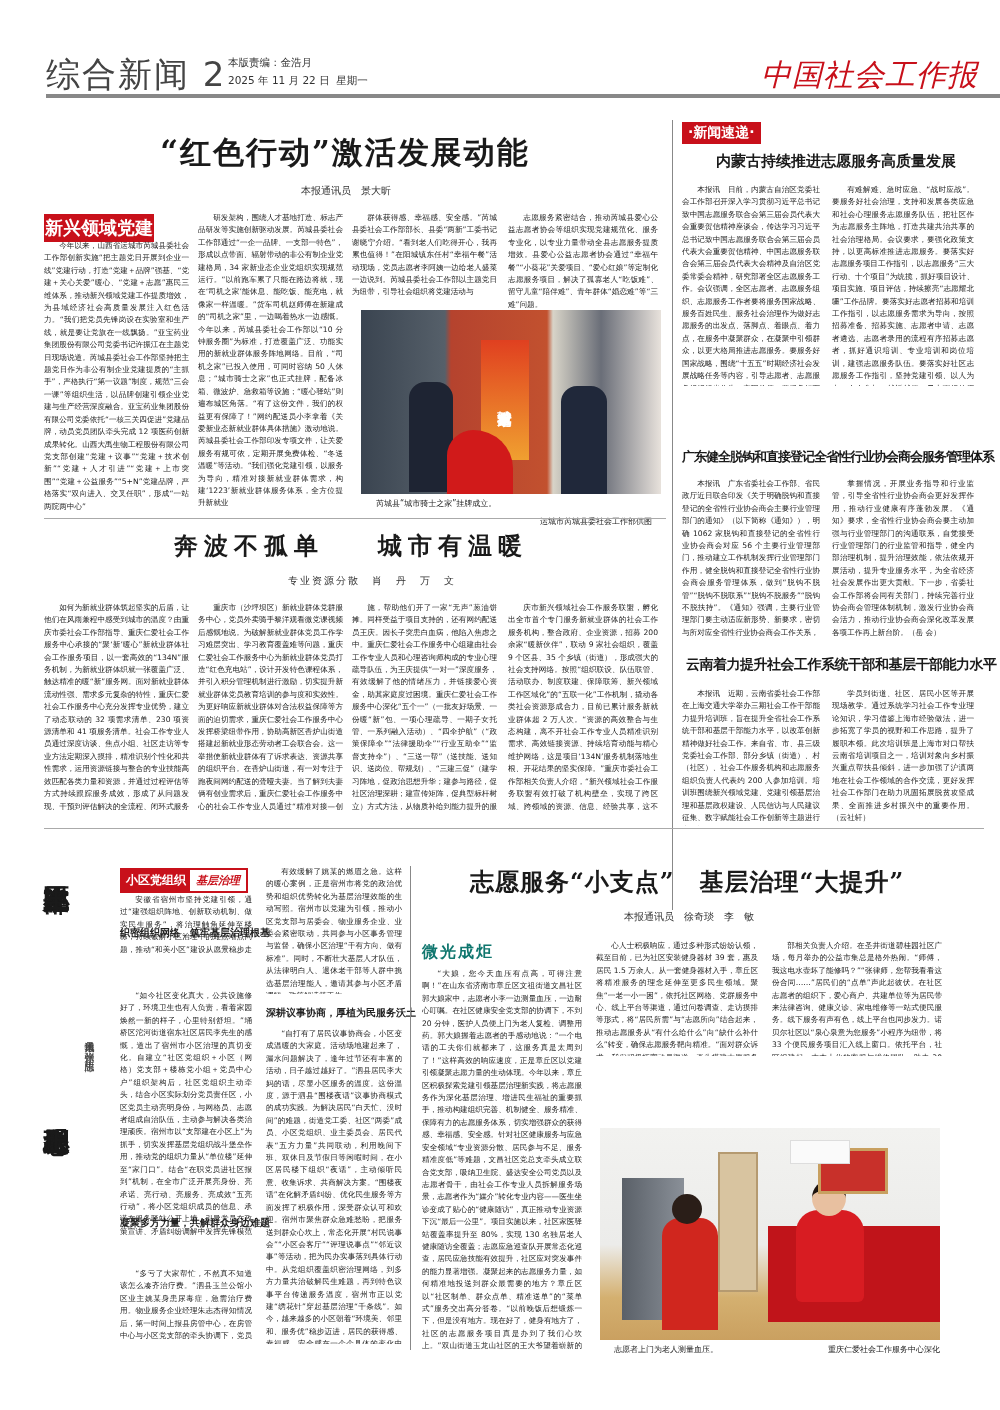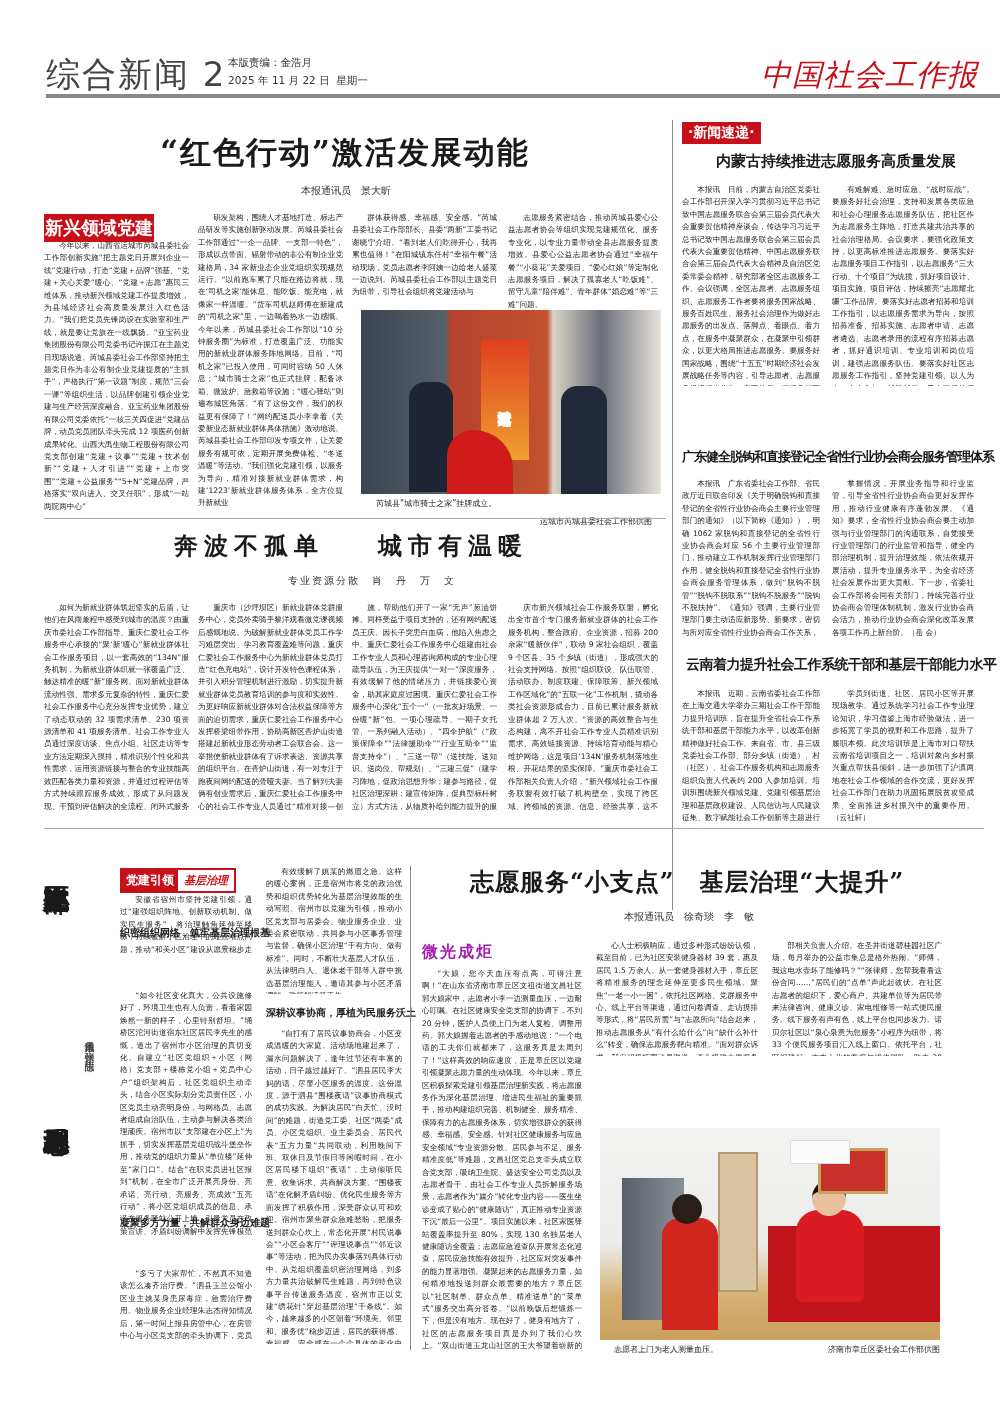--- a/index.html
+++ b/index.html
@@ -72,47 +72,47 @@
 <div class="abs col" style="left:352px;top:602px;width:145px;height:212px">施，帮助他们开了一家“无声”葱油饼摊。同样受益于项目支持的，还有网约配送员王庆。因长子突患白血病，他陷入焦虑之中。重庆仁爱社会工作服务中心组建由社会工作专业人员和心理咨询师构成的专业心理疏导队伍，为王庆提供“一对一”深度服务，有效缓解了他的情绪压力，并链接爱心资金，助其家庭度过困境。重庆仁爱社会工作服务中心深化“五个一”（一批友好场景、一份暖“新”包、一项心理疏导、一期子女托管、一系列融入活动）、“四伞护航”（“政策保障伞”“法律援助伞”“行业互助伞”“监督支持伞”）、“三送一帮”（送技能、送知识、送岗位、帮规划）、“三建三促”（建学习阵地，促政治思想升华；建参与路径，促社区治理深耕；建宣传矩阵，促典型标杆树立）方式方法，从物质补给到能力提升的服务升级，让新就业群体在获得关怀的同时，有效提升社会适应力和职业竞争力。重庆仁爱社会工作服务中心依托重</div>
 <div class="abs col" style="left:508px;top:602px;width:150px;height:212px">庆市新兴领域社会工作服务联盟，孵化出全市首个专门服务新就业群体的社会工作服务机构，整合政府、企业资源，招募 200 余家“暖新伙伴”，联动 9 家社会组织，覆盖 9 个区县、35 个乡镇（街道），形成强大的社会支持网络。按照“组织联设、队伍联管、活动联办、制度联建、保障联筹、新兴领域工作区域化”的“五联一化”工作机制，撬动各类社会资源形成合力，目前已累计服务新就业群体超 2 万人次。“资源的高效整合与生态构建，离不开社会工作专业人员精准识别需求、高效链接资源、持续培育动能与精心维护网络，这是项目‘134N’服务机制落地生根、开花结果的坚实保障。”重庆市委社会工作部相关负责人介绍，“新兴领域社会工作服务联盟有效打破了机构壁垒，实现了跨区域、跨领域的资源、信息、经验共享，这不仅放大了单个项目的效益，更在区域内构建起服务新就业群体的长效协同机制。”</div>
 
 <div class="abs hline" style="left:44px;top:828px;width:940px"></div>
 
 <div class="abs h-serif" style="left:44px;top:866px;width:30px;font-size:26px;line-height:34px;writing-mode:vertical-rl">支部建在小区里</div>
 <div class="abs h-serif" style="left:44px;top:1108px;width:30px;font-size:26px;line-height:34px;writing-mode:vertical-rl">服务送到心坎上</div>
 <div class="abs" style="left:82px;top:1034px;width:14px;font-size:10px;color:#444;writing-mode:vertical-rl;line-height:14px">本报通讯员　张徐州　陈思雨</div>
 
 <div class="abs" style="left:120px;top:868px;border:2px solid #c8101a;display:flex">
-  <span style="background:#c8101a;color:#fff;font-weight:bold;font-size:12px;padding:2px 4px">党建引领</span>
+  <span style="background:#c8101a;color:#fff;font-weight:bold;font-size:12px;padding:2px 4px">小区党组织</span>
   <span style="color:#c8101a;font-family:'DejaVu Serif',serif;font-style:italic;font-weight:bold;font-size:11px;padding:3px 6px">基层治理</span>
 </div>
 <div class="abs col" style="left:120px;top:894px;width:132px;height:62px">安徽省宿州市坚持党建引领，通过“建强组织阵地、创新联动机制、做实民生服务”，将治理触角延伸至楼栋，持续破解小区治理中的难点堵点问题，推动“和美小区”建设从愿景稳步走向实景。</div>
 <div class="abs sub" style="left:120px;top:926px;font-size:10px">织密组织网络，筑牢基层治理根基</div>
 <div class="abs col" style="left:120px;top:990px;width:132px;height:248px">“如今社区变化真大，公共设施修好了，环境卫生也有人负责，看着家园焕然一新的样子，心里特别舒坦。”埇桥区沱河街道宿东社区居民李先生的感慨，道出了宿州市小区治理的真切变化。自建立“社区党组织＋小区（网格）党支部＋楼栋党小组＋党员中心户”组织架构后，社区党组织主动牵头，结合小区实际划分党员责任区，小区党员主动亮明身份，与网格员、志愿者组成自治队伍，主动参与解决各类治理顽疾。宿州市以“支部建在小区上”为抓手，切实发挥基层党组织战斗堡垒作用，推动党的组织力量从“单位楼”延伸至“家门口”。结合“在职党员进社区报到”机制，在全市广泛开展亮身份、亮承诺、亮行动、亮服务、亮成效“五亮行动”，将小区党组织成员的信息、承诺在服务驿站公开上墙，引导党员在政策宣讲、矛盾纠纷调解中发挥先锋模范作用，实现服务群众“零距离”。</div>
 <div class="abs sub" style="left:120px;top:1216px;font-size:10px">凝聚多方力量，共解群众身边难题</div>
 <div class="abs col" style="left:120px;top:1268px;width:132px;height:74px">“多亏了大家帮忙，不然真不知道该怎么凑齐治疗费。”泗县玉兰公馆小区业主姚某身患尿毒症，急需治疗费用。物业服务企业经理朱志杰得知情况后，第一时间上报县房管中心，在房管中心与小区党支部的牵头协调下，党员带头捐款，职工、邻里纷纷伸出援手，</div>
 
 <div class="abs col" style="left:266px;top:866px;width:136px;height:128px">有效缓解了姚某的燃眉之急。这样的暖心案例，正是宿州市将党的政治优势和组织优势转化为基层治理效能的生动写照。宿州市以党建为引领，推动小区党支部与居委会、物业服务企业、业委会紧密联动，共同参与小区事务管理与监督，确保小区治理“干有方向、做有标准”。同时，不断壮大基层人才队伍，从法律明白人、退休老干部等人群中挑选基层治理能人，邀请其参与小区矛盾调解、政策解读等工作。</div>
 <div class="abs sub" style="left:266px;top:1006px;font-size:10px">深耕议事协商，厚植为民服务沃土</div>
 <div class="abs col" style="left:266px;top:1028px;width:136px;height:316px">“自打有了居民议事协商会，小区变成温暖的大家庭。活动场地建起来了，漏水问题解决了，逢年过节还有丰富的活动，日子越过越好了。”泗县居民李大妈的话，尽显小区服务的温度。这份温度，源于泗县“围楼夜话”议事协商模式的成功实践。为解决居民“白天忙、没时间”的难题，街道党工委、社区“两委”成员、小区党组织、业主委员会、居民代表“五方力量”共同联动，利用晚间下班、双休日及节假日等闲暇时间，在小区居民楼下组织“夜话”，主动倾听民意、收集诉求、共商解决方案。“围楼夜话”在化解矛盾纠纷、优化民生服务等方面发挥了积极作用，深受群众认可和欢迎。宿州市聚焦群众急难愁盼，把服务送到群众心坎上，常态化开展“村民说事会”“小区会客厅”“评理说事点”“邻近议事”等活动，把为民办实事落到具体行动中。从党组织覆盖织密治理网络，到多方力量共治破解民生难题，再到特色议事平台传递服务温度，宿州市正以党建“绣花针”穿起基层治理“千条线”。如今，越来越多的小区朝着“环境美、邻里和、服务优”稳步迈进，居民的获得感、幸福感、安全感在一个个具体的变化中不断提升，为城市基层治理增添了生动而温暖的注脚。</div>
 
 <div class="abs vline" style="left:410px;top:866px;height:484px"></div>
 
 <div class="abs h-serif" style="left:470px;top:866px;font-size:24px;letter-spacing:1px;white-space:nowrap">志愿服务“小支点”　基层治理“大提升”</div>
 <div class="abs byline" style="left:624px;top:910px">本报通讯员　徐奇琰　李　敏</div>
-<div class="abs" style="left:422px;top:942px;color:#a21caf;font-weight:bold;font-size:16px;letter-spacing:2px">微光成炬</div>
+<div class="abs" style="left:422px;top:942px;color:#0f766e;font-weight:bold;font-size:16px;letter-spacing:2px">微光成炬</div>
 <div class="abs col" style="left:422px;top:968px;width:160px;height:382px">“大娘，您今天血压有点高，可得注意啊！”在山东省济南市章丘区文祖街道文昌社区郭大娘家中，志愿者小李一边测量血压，一边耐心叮嘱。在社区健康安全党支部的协调下，不到 20 分钟，医护人员便上门为老人复检、调整用药。郭大娘握着志愿者的手感动地说：“一个电话的工夫你们就都来了，这服务真是太周到了！”这样高效的响应速度，正是章丘区以党建引领凝聚志愿力量的生动体现。今年以来，章丘区积极探索党建引领基层治理新实践，将志愿服务作为深化基层治理、增进民生福祉的重要抓手，推动构建组织完善、机制健全、服务精准、保障有力的志愿服务体系，切实增强群众的获得感、幸福感、安全感。针对社区健康服务与应急安全领域“专业资源分散、居民参与不足、服务精准度低”等难题，文昌社区党总支牵头成立联合党支部，吸纳卫生院、盛达安全公司党员以及志愿者骨干，由社会工作专业人员拆解服务场景，志愿者作为“媒介”转化专业内容——医生坐诊变成了贴心的“健康随访”，真正推动专业资源下沉“最后一公里”。项目实施以来，社区家医驿站覆盖率提升至 80%，实现 130 名独居老人健康随访全覆盖；志愿应急巡查队开展常态化巡查，居民应急技能有效提升，社区应对突发事件的能力显著增强。凝聚起来的志愿服务力量，如何精准地投送到群众最需要的地方？章丘区以“社区制单、群众点单、精准送单”的“菜单式”服务交出高分答卷。“以前晚饭后想锻炼一下，但是没有地方。现在好了，健身有地方了，社区的志愿服务项目真是办到了我们心坎上。”双山街道玉龙山社区的王大爷望着崭新的健身器材感叹道。这些改变，源于居民随口提起的“牢骚话”，社区迅速响应，居民心声很快被精准转化为“邻安颐健·暖春健行”等 17 个志愿服务项目。辖区爱心企业、爱</div>
 <div class="abs col" style="left:596px;top:940px;width:162px;height:116px">心人士积极响应，通过多种形式纷纷认领，截至目前，已为社区安装健身器材 39 套，惠及居民 1.5 万余人。从一套健身器材入手，章丘区将精准服务的理念延伸至更多民生领域。聚焦“一老一小一困”，依托社区网格、党群服务中心、线上平台等渠道，通过问卷调查、走访摸排等形式，将“居民所需”与“志愿所向”结合起来，推动志愿服务从“有什么给什么”向“缺什么补什么”转变，确保志愿服务靶向精准。“面对群众诉求，我们积极拓宽动员渠道，牵头搭建志愿服务项目库、发布志愿服务资源清单，系统推动政府、企业、高校、社会组织等各方力量有效对接，通过项目认领、资金支持、技术赋能等方式参与进来，有效解决了以往资源分散、响应滞后、服务单一等问题。”章丘区委社会工作</div>
 <div class="abs col" style="left:772px;top:940px;width:170px;height:116px">部相关负责人介绍。在圣井街道碧桂园社区广场，每月举办的公益市集总是格外热闹。“师傅，我这电水壶坏了能修吗？”“张律师，您帮我看看这份合同……”居民们的“点单”声此起彼伏。在社区志愿者的组织下，爱心商户、共建单位等为居民带来法律咨询、健康义诊、家电维修等一站式便民服务。线下服务有声有色，线上平台也同步发力。诺贝尔社区以“泉心泉意为您服务”小程序为纽带，将 33 个便民服务项目汇入线上窗口。依托平台，社区组建起一支本土化的客服与维修团队，助力 30 余位居民实现再就业，这些居民又进一步成为社区的“民情探头”和志愿者骨干，谁家老人需要特别关照，哪个楼道有安全隐患，他们及时通过平台反馈给社区，形成志愿服务的良性循环。</div>
 
 <div class="abs photo" style="left:600px;top:1128px;width:340px;height:212px;background:linear-gradient(180deg,#f2f2f0 0%,#ececea 55%,#d4b070 80%,#caa060 100%)">
   <div class="abs" style="left:22px;top:50px;width:62px;height:142px;background:linear-gradient(90deg,#5a6068,#8a9098)"></div>
   <div class="abs" style="left:118px;top:24px;width:40px;height:140px;background:#d8c4a0;border:2px solid #b59a70"></div>
   <div class="abs" style="left:168px;top:98px;width:172px;height:96px;background:#c0141a"></div>
   <div class="abs" style="left:62px;top:90px;width:56px;height:112px;background:#d0261e;border-radius:18px 18px 0 0"></div>
   <div class="abs" style="left:72px;top:66px;width:30px;height:30px;background:#2a1e18;border-radius:50%"></div>
   <div class="abs" style="left:196px;top:82px;width:68px;height:92px;background:#d81c22;border-radius:22px 22px 6px 6px"></div>
   <div class="abs" style="left:212px;top:52px;width:34px;height:36px;background:#e8c0a0;border-radius:50%;border-top:10px solid #1e1410"></div>
   <div class="abs" style="left:218px;top:20px;width:70px;height:46px;border:3px solid #c8a060;background:#c8302a"></div>
   <div class="abs" style="left:190px;top:12px;width:60px;height:24px;background:#fafafa;border:1px solid #ddd"></div>
 </div>
 <div class="abs caption" style="left:614px;top:1344px">志愿者上门为老人测量血压。</div>
-<div class="abs caption" style="left:820px;top:1344px;width:120px;text-align:right">济南市章丘区委社会工作部供图</div>
+<div class="abs caption" style="left:820px;top:1344px;width:120px;text-align:right">重庆仁爱社会工作服务中心深化</div>
 
 </body></html>

